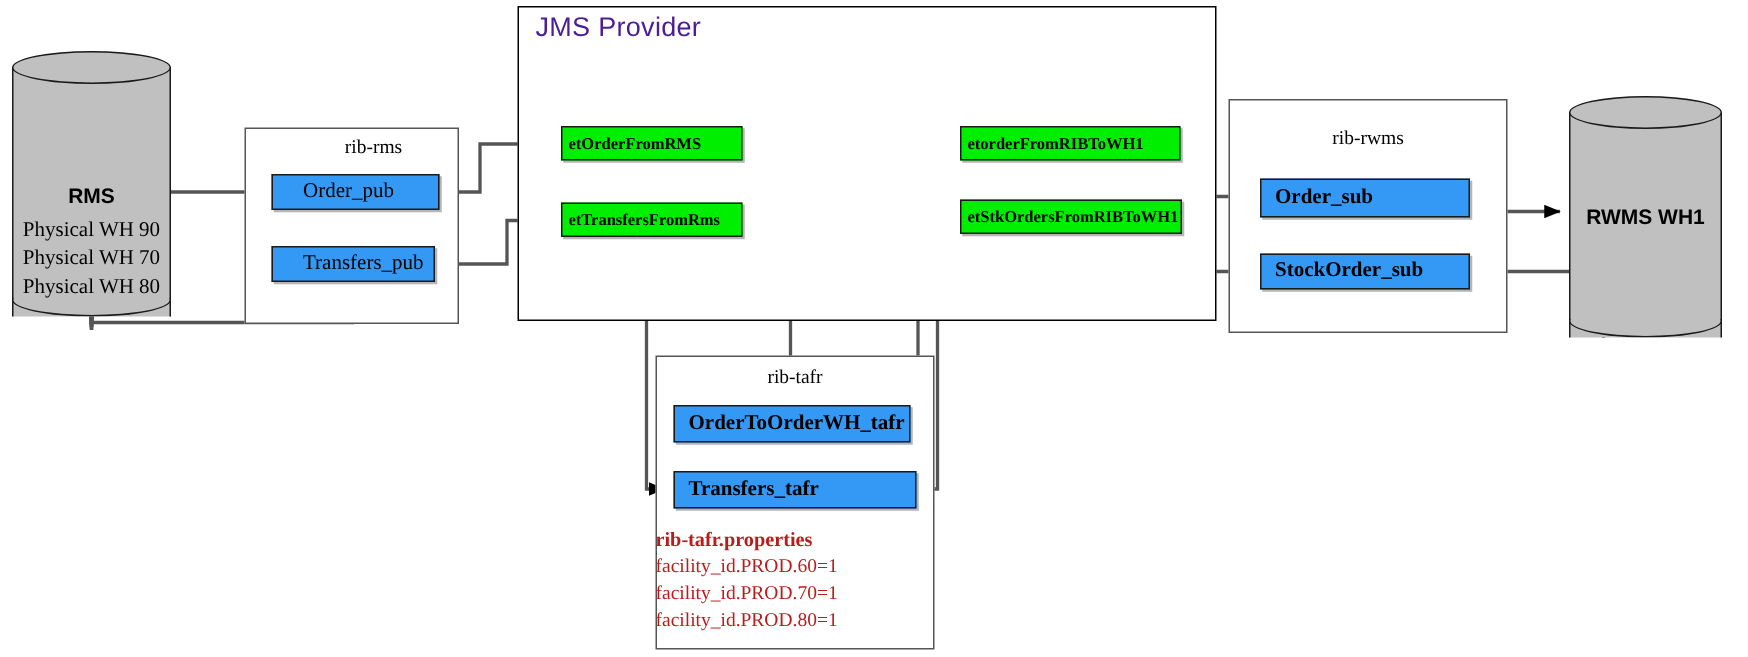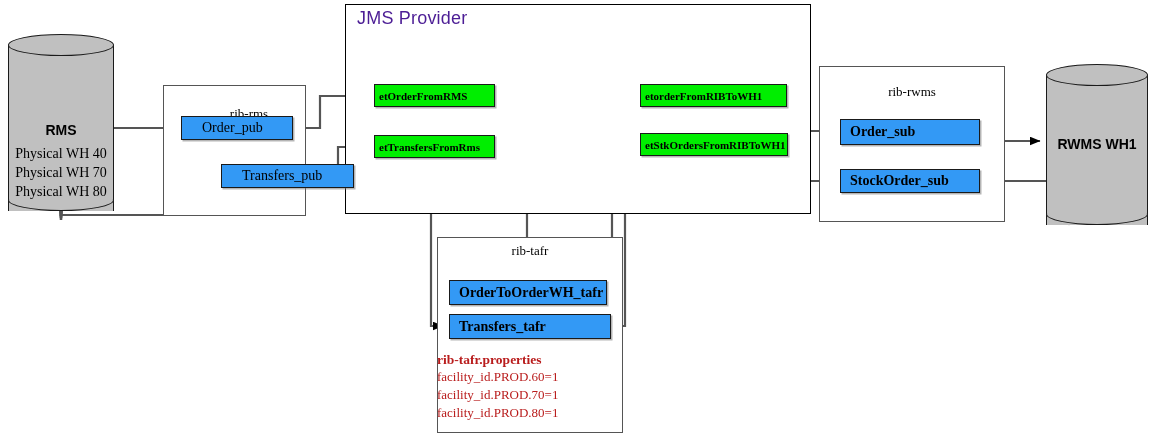--- a/index.html
+++ b/index.html
@@ -205,50 +205,50 @@
       <path d="M1069,181 L1069,225"></path>
     </g>
   </svg>
 
   <div class="cyl" id="rms">
     <div class="body"></div>
     <div class="bottom"></div>
     <div class="top"></div>
     <div class="txt title">RMS</div>
     <div class="txt lines">
-      <div class="line">Physical WH 40</div>
+      <div class="line">Physical WH 90</div>
       <div class="line">Physical WH 70</div>
       <div class="line">Physical WH 80</div>
     </div>
   </div>
 
   <div class="cyl" id="rwms">
     <div class="body"></div>
     <div class="bottom"></div>
     <div class="top"></div>
     <div class="txt title">RWMS WH1</div>
   </div>
 
   <div class="container" id="jms-provider"></div>
   <div id="jms-title">JMS Provider</div>
 
   <div class="container" id="rib-rms"></div>
-  <div class="container-title" style="left:163px;top:106px;width:172px;">rib-rms</div>
+  <div class="container-title" style="left:163px;top:90px;width:172px;">rib-rms</div>
 
   <div class="container" id="rib-rwms"></div>
   <div class="container-title" style="left:819px;top:84px;width:186px;">rib-rwms</div>
 
   <div class="container" id="rib-tafr"></div>
   <div class="container-title" style="left:437px;top:243px;width:186px;">rib-tafr</div>
 
   <div class="node blue" style="left:181px;top:116px;width:112px;height:24px;">
     <span class="lbl-plain">Order_pub</span>
   </div>
 
-  <div class="node blue" style="left:181px;top:164px;width:133px;height:24px;margin-left:40px;">
+  <div class="node blue" style="left:181px;top:164px;width:109px;height:24px;">
     <span class="lbl-plain">Transfers_pub</span>
   </div>
 
   <div class="node green" style="left:374px;top:84px;width:121px;height:23px;">
     <span class="lbl-green">etOrderFromRMS</span>
   </div>
 
   <div class="node green" style="left:374px;top:135px;width:121px;height:23px;">
     <span class="lbl-green">etTransfersFromRms</span>
   </div>
@@ -262,21 +262,21 @@
   </div>
 
   <div class="node blue" style="left:840px;top:119px;width:140px;height:26px;">
     <span class="lbl-bold">Order_sub</span>
   </div>
 
   <div class="node blue" style="left:840px;top:169px;width:140px;height:24px;">
     <span class="lbl-bold">StockOrder_sub</span>
   </div>
 
-  <div class="node blue" style="left:449px;top:280px;width:158px;height:25px;">
+  <div class="node blue" style="left:449px;top:270px;width:158px;height:25px;">
     <span class="lbl-bold">OrderToOrderWH_tafr</span>
   </div>
 
   <div class="node blue" style="left:449px;top:314px;width:162px;height:25px;">
     <span class="lbl-bold">Transfers_tafr</span>
   </div>
 
   <div id="tafr-props">
     <div class="hdr">rib-tafr.properties</div>
     <div class="pl">facility_id.PROD.60=1</div>

